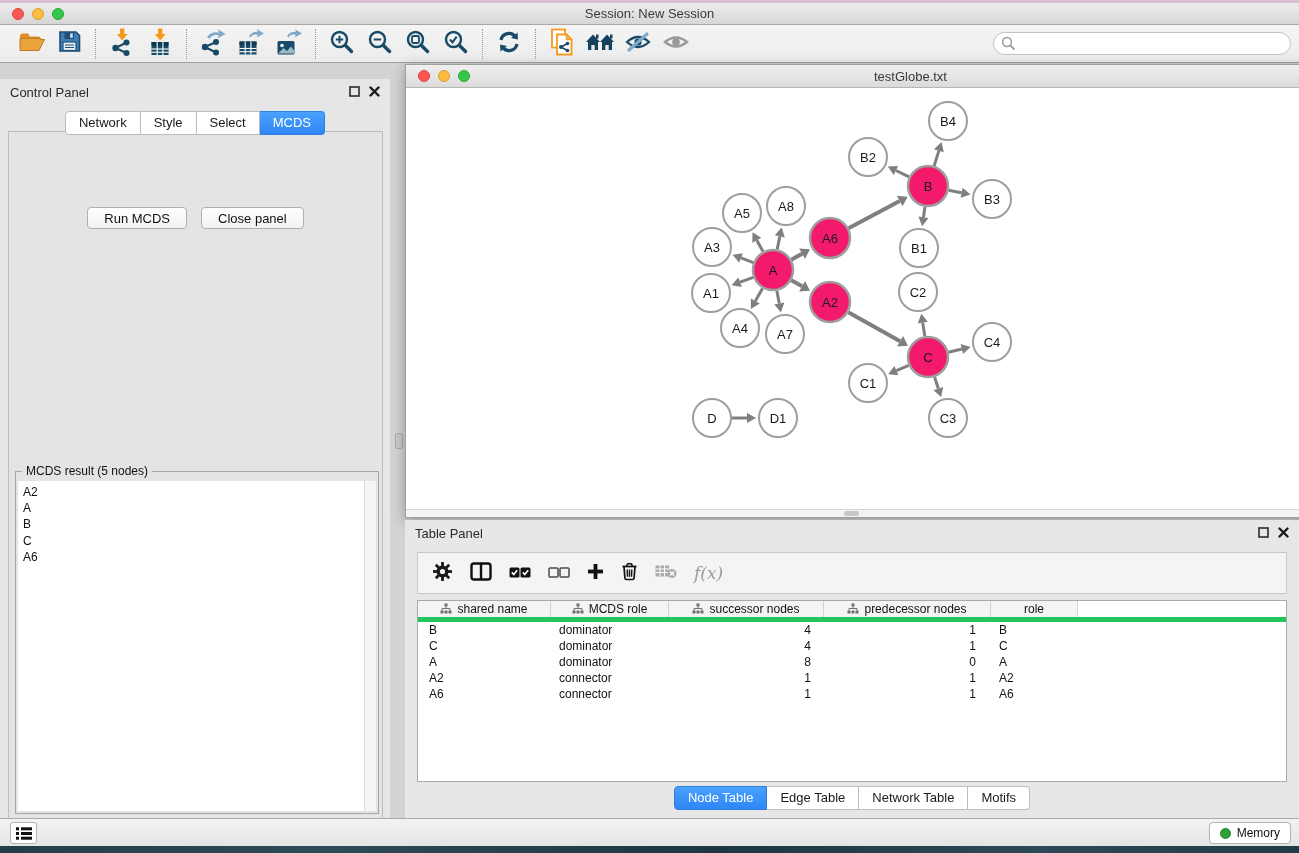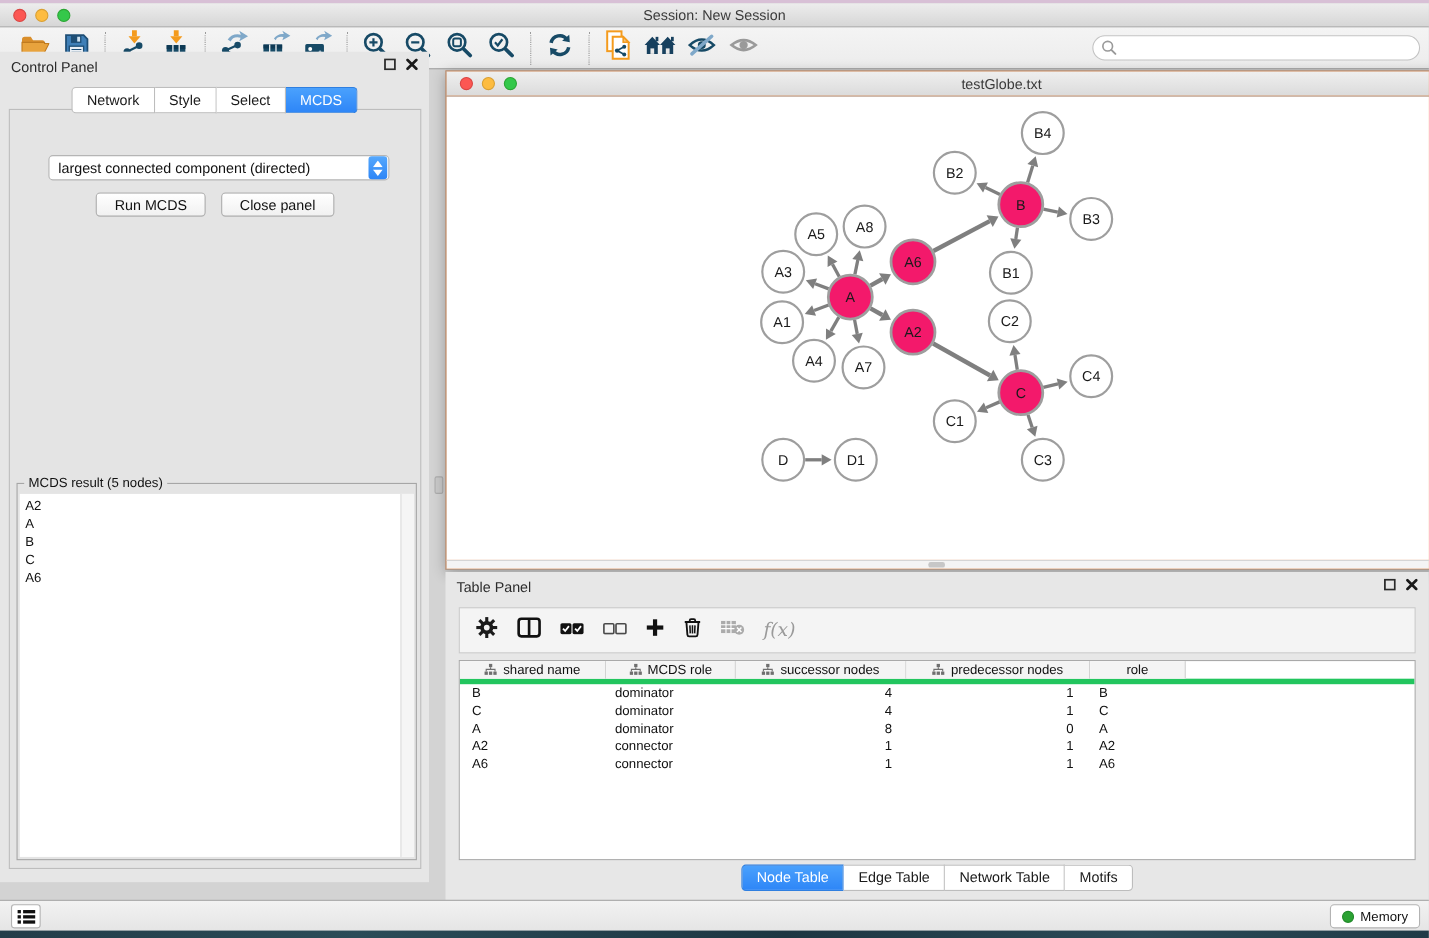--- a/index.html
+++ b/index.html
@@ -23,21 +23,21 @@
     background:linear-gradient(#f4f4f4,#ececec); border-bottom:1px solid #a2a2a2;
     display:flex; align-items:center; padding:0 8px 0 12px; }
   .tb-btn { width:34px; height:32px; display:flex; align-items:center; justify-content:center; margin:0 2px; }
   .tb-sep { width:0; height:30px; border-left:1px dotted #9a9a9a; margin:0 7px; }
   .search-wrap { margin-left:auto; position:relative; width:298px; height:23px; }
   .search-wrap input { width:100%; height:100%; border:1px solid #c3c3c3; border-radius:12px;
     background:#fff; padding:0 8px 0 26px; font-size:12px; outline:none; }
   .search-wrap svg { position:absolute; left:8px; top:4px; }
 
   
-  .control-panel { position:absolute; left:0; top:47px; width:390px; height:755px; background:#e6e6e6; }
+  .control-panel { position:absolute; left:0; top:79px; width:390px; height:755px; background:#e6e6e6; }
   .panel-head { height:26px; display:flex; align-items:center; padding:0 10px; }
   .panel-head .p-title { font-size:13px; color:#2b2b2b; }
   .panel-head .p-icons { margin-left:auto; display:flex; gap:9px; align-items:center; }
   .cp-pane { position:absolute; left:8px; right:7px; top:52px; bottom:12px;
     background:#e4e4e4; border:1px solid #bdbdbd; }
   .cp-tabs { position:absolute; top:32px; left:0; right:0; display:flex; justify-content:center; z-index:2; }
   .seg { display:flex;justify-content:center; }
   .seg .tab { background:#fff; border:1px solid #bdbdbd; border-left:none; padding:3px 13px 4px;
     font-size:13px; color:#1a1a1a; white-space:nowrap; }
   .seg .tab:first-child { border-left:1px solid #bdbdbd; border-radius:4px 0 0 4px; }
@@ -296,31 +296,20 @@
     </div>
     <div class="cp-tabs">
       <div class="seg">
         <div class="tab">Network</div>
         <div class="tab">Style</div>
         <div class="tab">Select</div>
         <div class="tab active">MCDS</div>
       </div>
     </div>
     <div class="cp-pane">
-      <div class="dropdown">
-        <span class="dd-text">largest connected component (directed)</span>
-        <span class="stepper">
-          <svg width="9" height="6" viewBox="0 0 9 6">
-              <path d="M4.5 0 L9 6 H0 Z" fill="#fff"></path>
-            </svg>
-          <svg width="9" height="6" viewBox="0 0 9 6">
-              <path d="M4.5 6 L0 0 H9 Z" fill="#fff"></path>
-            </svg>
-        </span>
-      </div>
       <div class="btn-row">
         <div class="push-btn">Run MCDS</div>
         <div class="push-btn">Close panel</div>
       </div>
       <div class="groupbox">
         <span class="gb-title">MCDS result (5 nodes)</span>
         <div class="gb-list">
           <div class="gb-items">
             <div>A2</div>
             <div>A</div>

